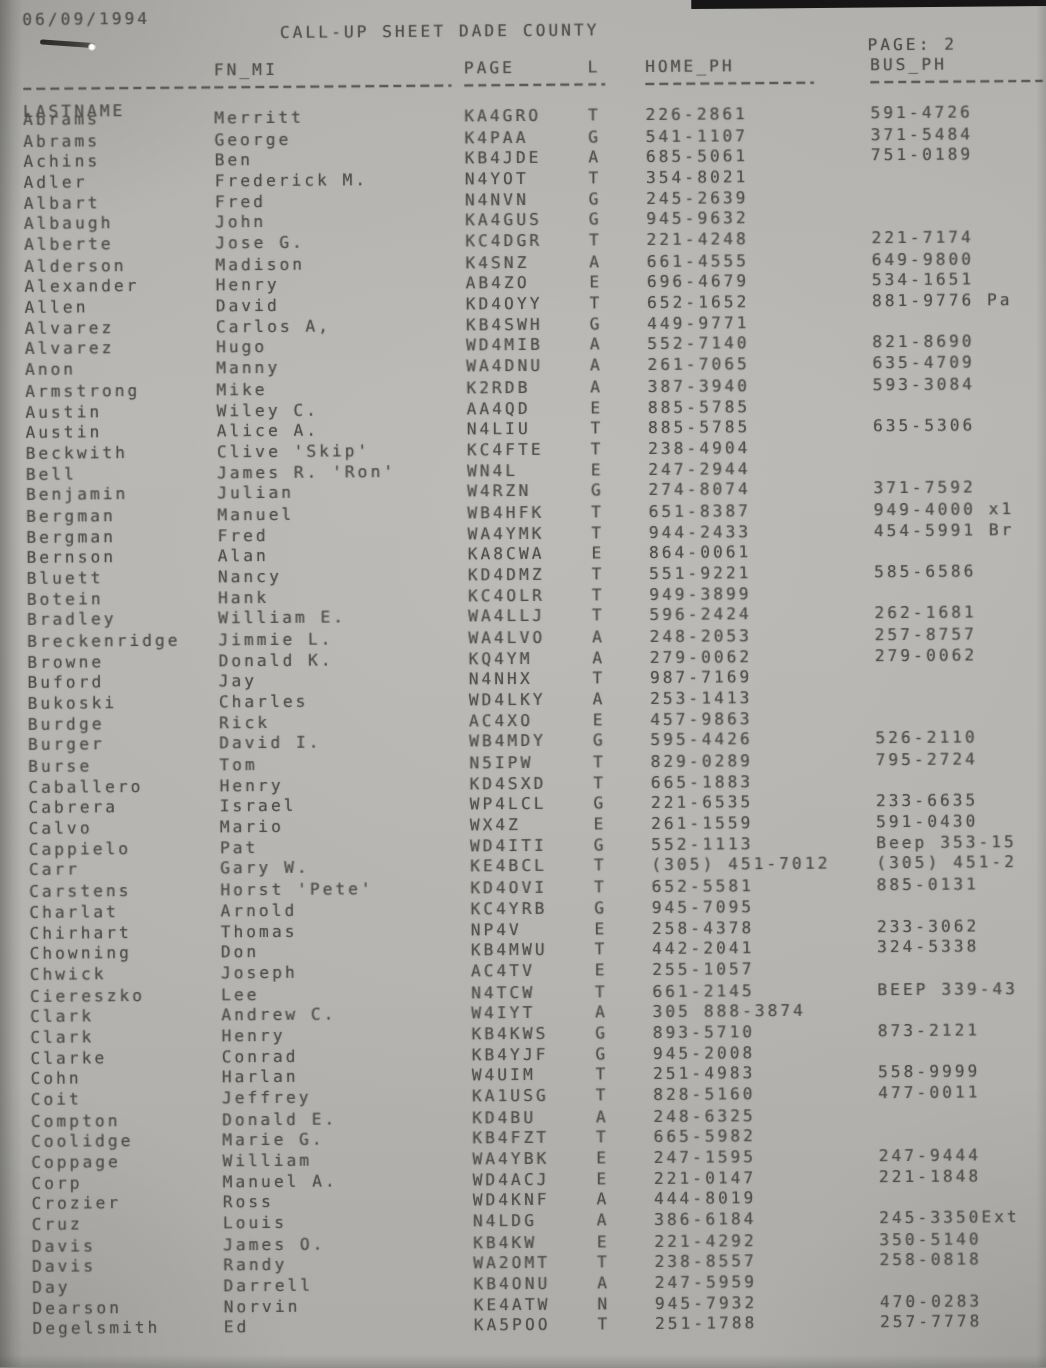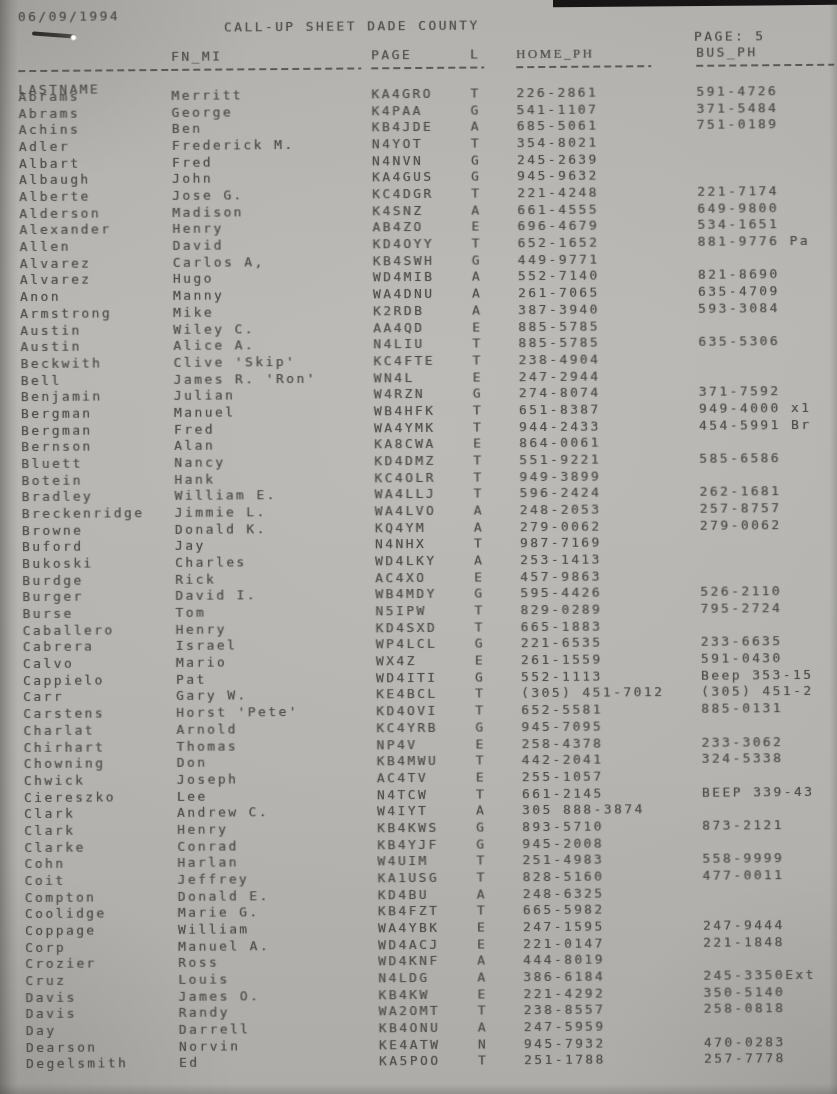--- a/index.html
+++ b/index.html
@@ -53,28 +53,28 @@
 <body>
 
 <div id="page">
 
   <div id="sheet">
 
     <div class="abs" style="left:22px;top:6px;">06/09/1994</div>
 
     <div class="abs" style="left:228px;top:18px;">CALL-UP SHEET DADE COUNTY</div>
 
-    <div class="abs" style="left:698px;top:31px;">PAGE: 5</div>
+    <div class="abs" style="left:698px;top:31px;">PAGE: 2</div>
 
     
     <div class="abs c0" style="top:47px;margin-top:32px;">LASTNAME</div>
     <div class="abs c1" style="top:47px;">FN_MI</div>
     <div class="abs c2" style="top:47px;">PAGE</div>
     <div class="abs c3" style="top:47px;">L</div>
-    <div class="abs c4" style="top:47px;font-family:Liberation Serif, serif;">HOME_PH</div>
+    <div class="abs c4" style="top:47px;">HOME_PH</div>
     <div class="abs c5" style="top:47px;">BUS_PH</div>
 
     
     <div class="hdr-underline c0" style="width:150px;"></div>
     <div class="hdr-underline c1" style="width:190px;"></div>
     <div class="hdr-underline c2" style="width:95px;"></div>
     <div class="hdr-underline c3" style="width:14px;"></div>
     <div class="hdr-underline c4" style="width:135px;"></div>
     <div class="hdr-underline c5" style="width:138px;"></div>
 

